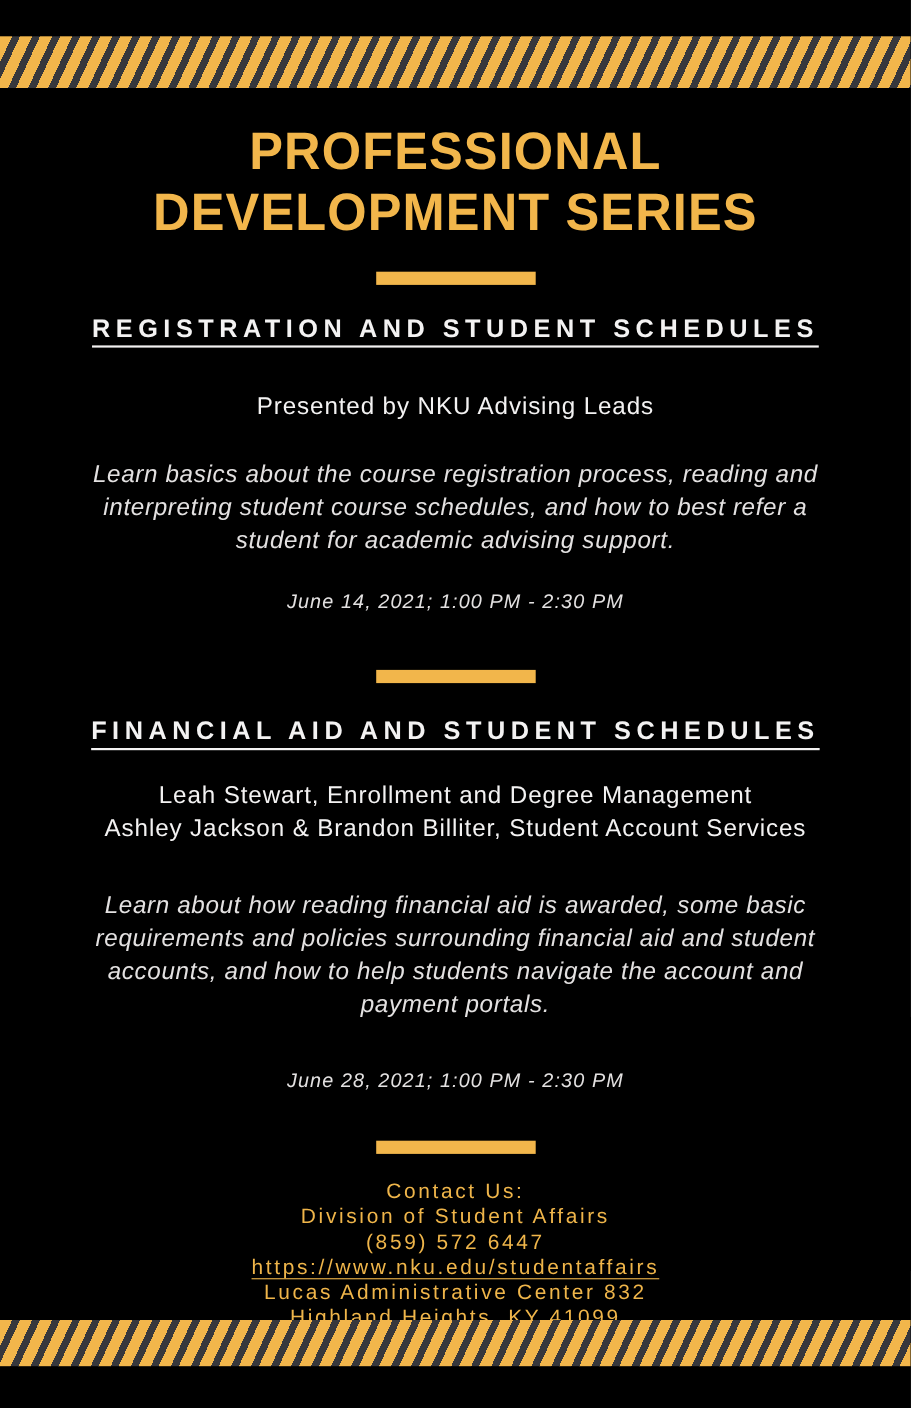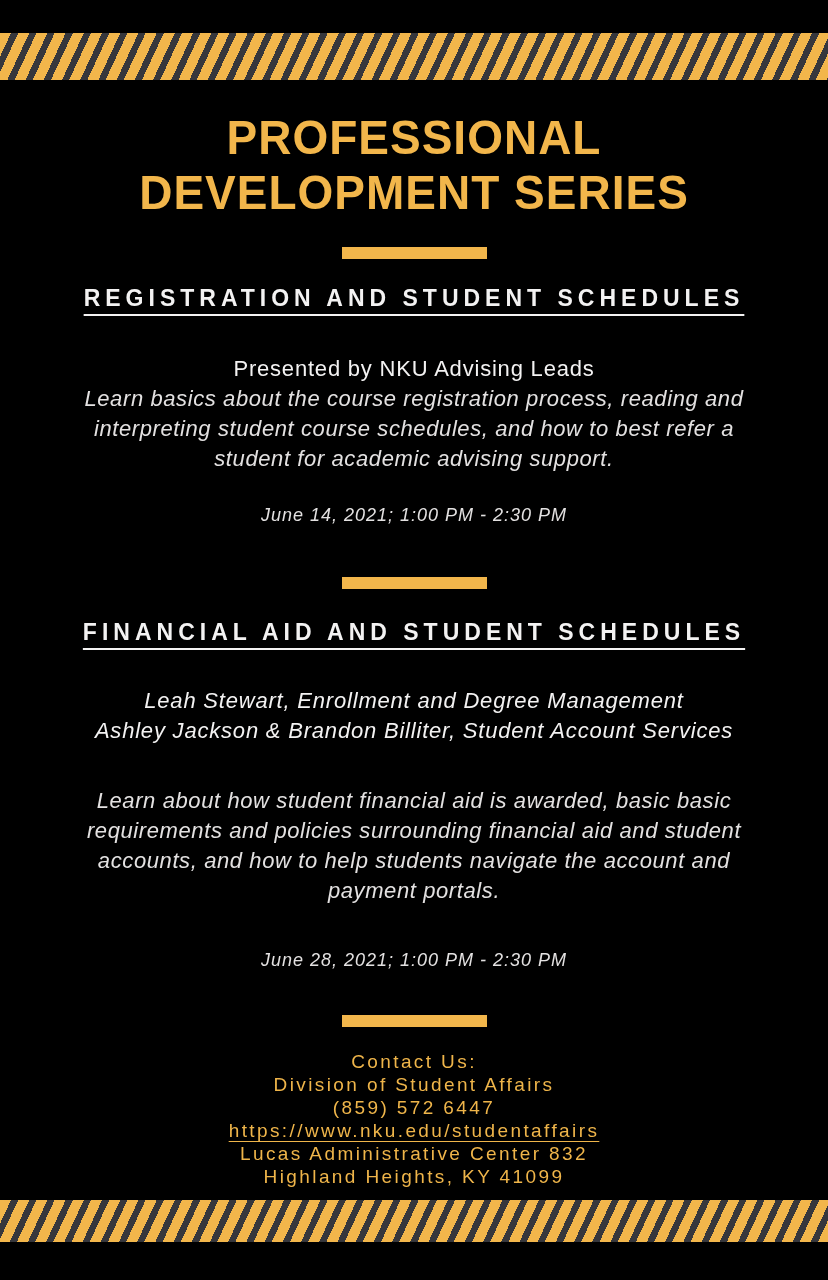--- a/index.html
+++ b/index.html
@@ -59,30 +59,30 @@
   .sh2{margin-top:30px;}
 
   .presenters{
     color:#F3F2F2;
     font-size:22px;
     line-height:30px;
     letter-spacing:0.8px;
     font-weight:400;
   }
   .presenters.p1{margin-top:42px;}
-  .presenters.p2{margin-top:40px;font-style:italic;}
+  .presenters.p2{margin-top:30px;}
 
   .description{
     color:#E3E1E1;
     font-style:italic;
     font-size:22px;
     line-height:30px;
     letter-spacing:0.6px;
   }
-  .description.d-a{}
+  .description.d-a{margin-top:32px;}
   .description.d-b{margin-top:40px;}
 
   .datetime{
     color:#E3E1E1;
     font-style:italic;
     font-size:18px;
     letter-spacing:1px;
   }
   .datetime.dt1{margin-top:31px;}
   .datetime.dt2{margin-top:44px;}
@@ -133,21 +133,21 @@
 
     <div class="divider d2"></div>
 
     <div class="session">
       <div class="session-heading sh2">FINANCIAL AID AND STUDENT SCHEDULES</div>
       <div class="presenters p2">
         <div class="line">Leah Stewart, Enrollment and Degree Management</div>
         <div class="line">Ashley Jackson &amp; Brandon Billiter, Student Account Services</div>
       </div>
       <div class="description d-b">
-        <div class="line">Learn about how student financial aid is awarded, basic basic</div>
+        <div class="line">Learn about how reading financial aid is awarded, some basic</div>
         <div class="line">requirements and policies surrounding financial aid and student</div>
         <div class="line">accounts, and how to help students navigate the account and</div>
         <div class="line">payment portals.</div>
       </div>
       <div class="datetime dt2">June 28, 2021; 1:00 PM - 2:30 PM</div>
     </div>
 
     <div class="divider d3"></div>
 
     <div class="contact">

